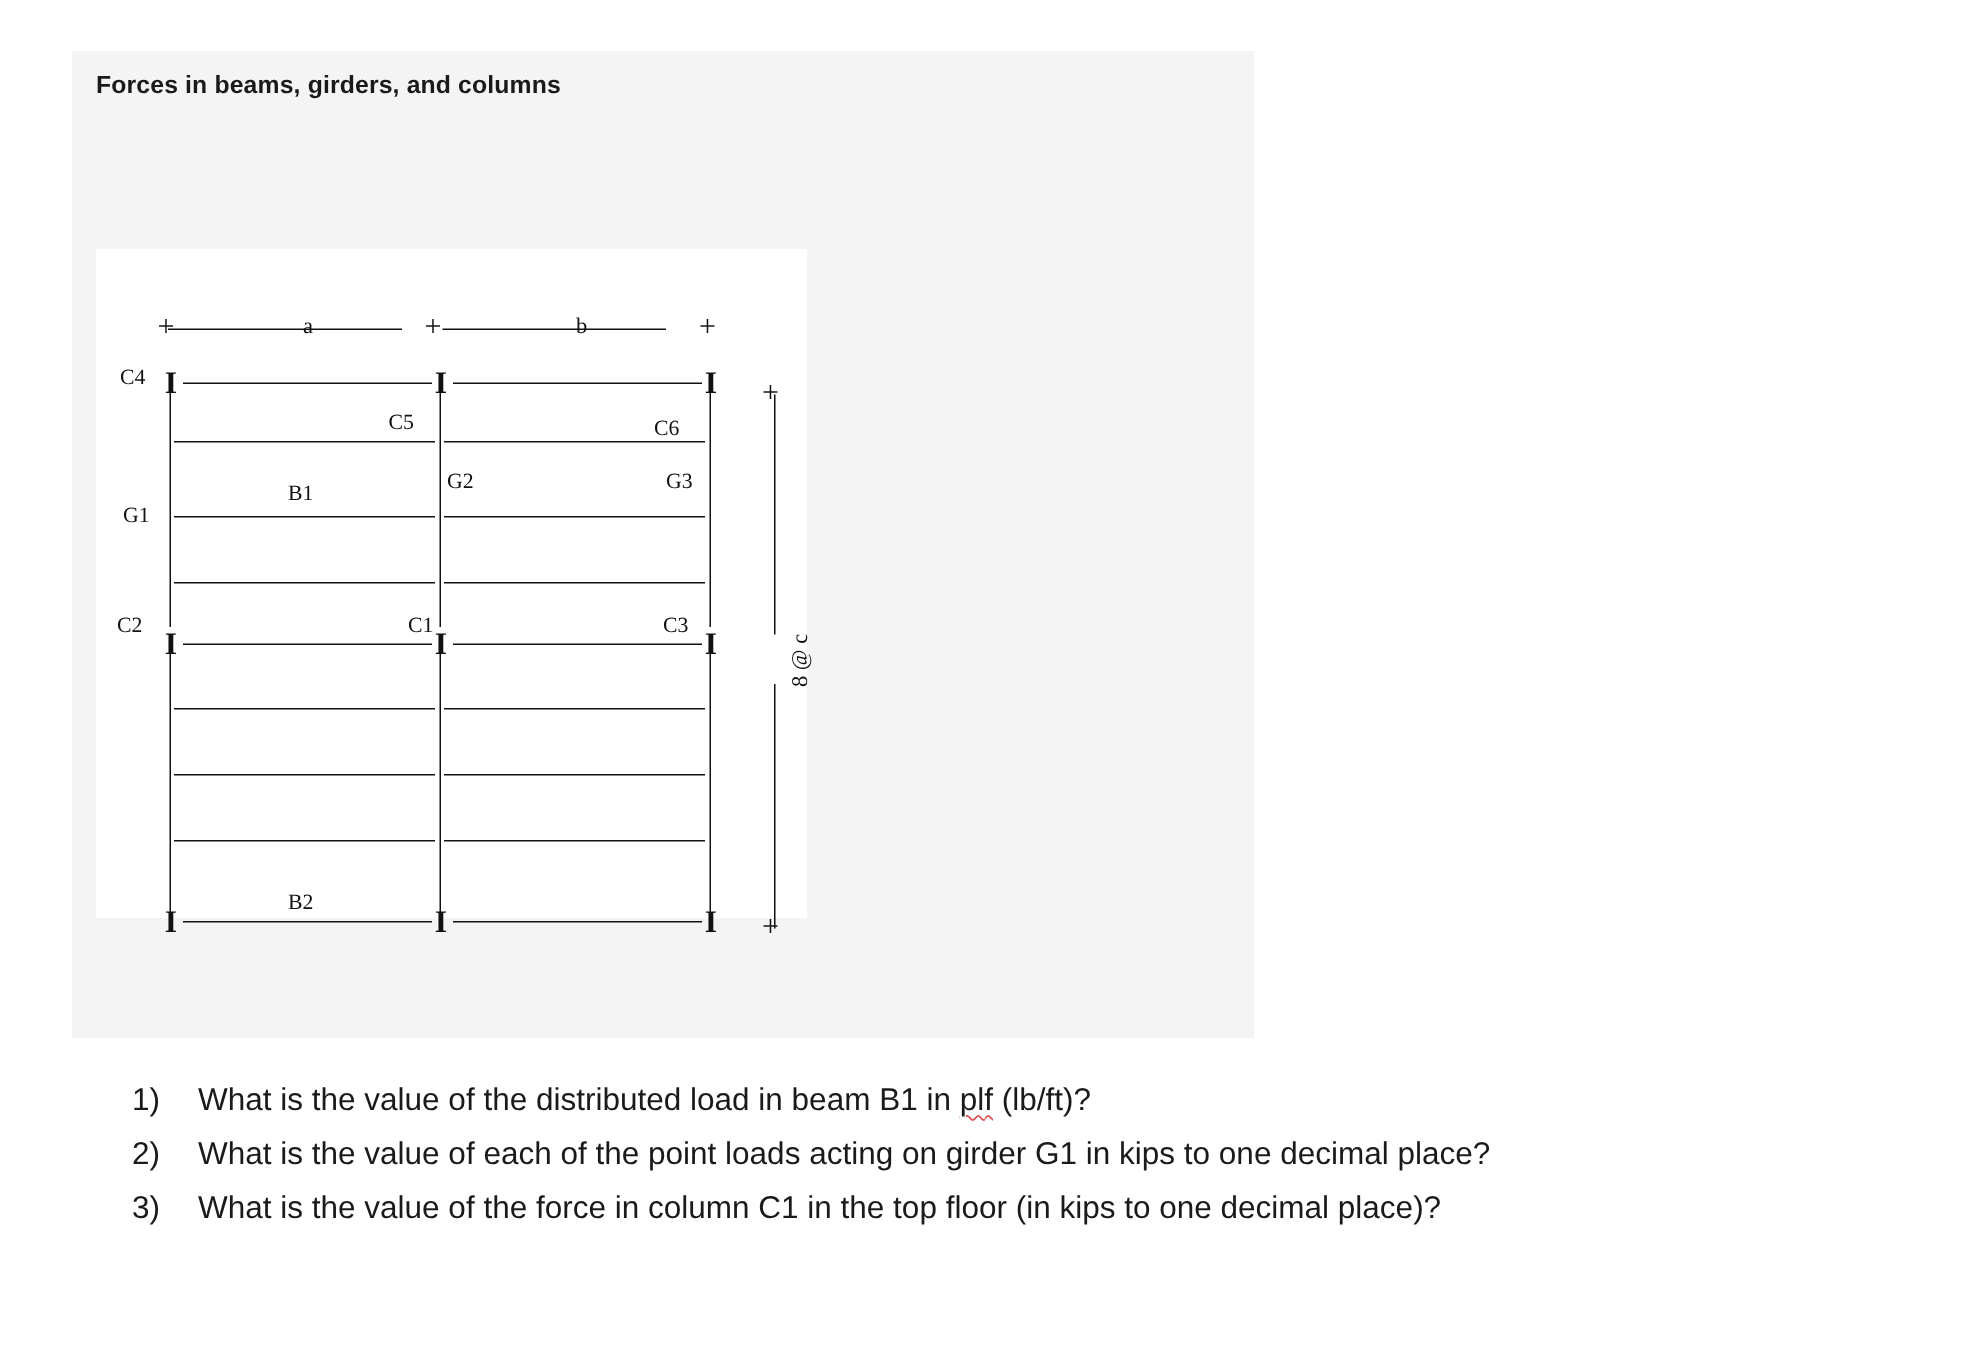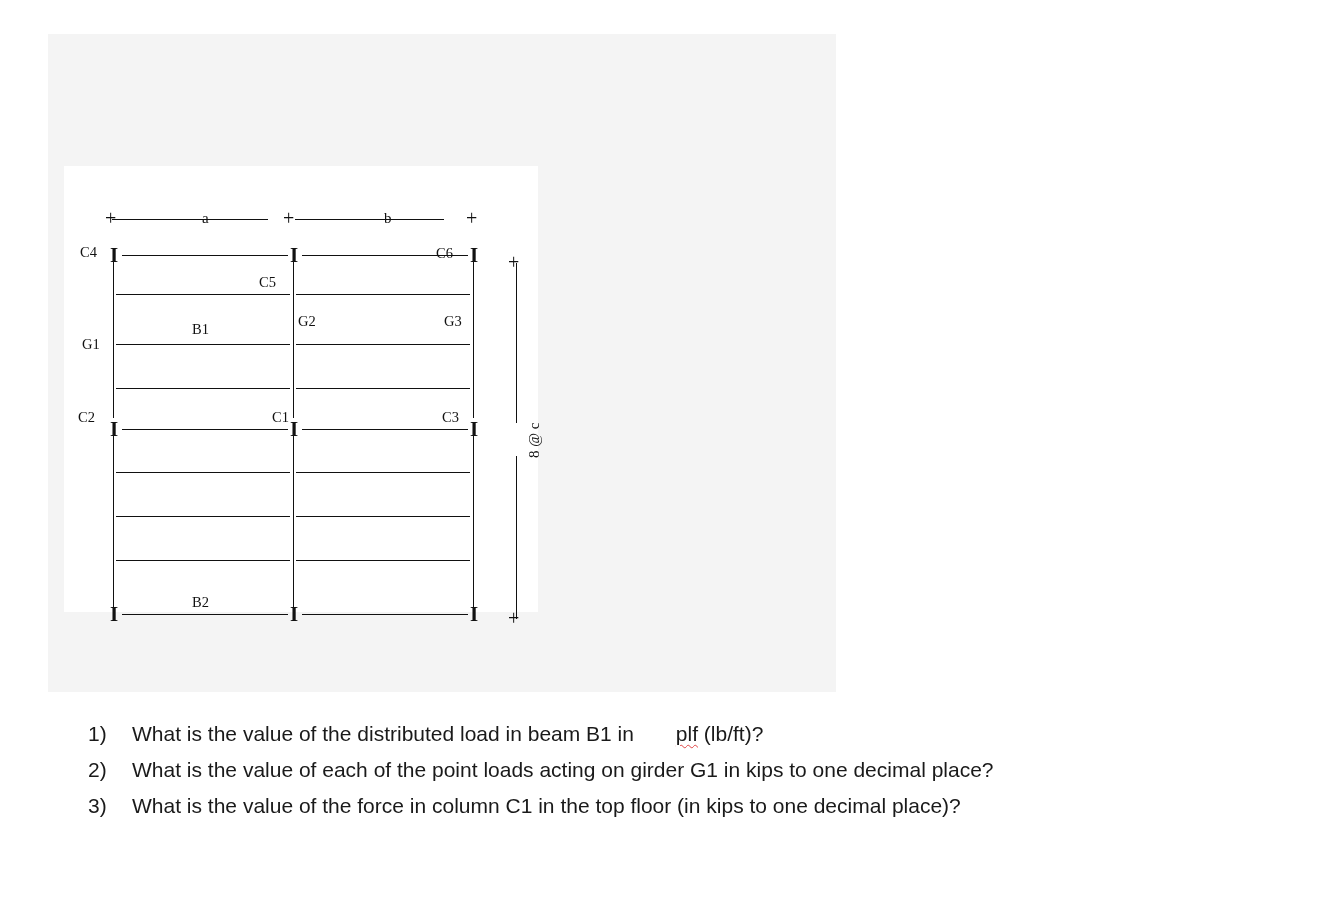--- a/index.html
+++ b/index.html
@@ -133,28 +133,28 @@
   }
   .q-text {
     flex: 1 1 auto;
   }
   .squiggle {
     text-decoration: underline;
     text-decoration-style: wavy;
     text-decoration-color: #e04646;
     text-decoration-thickness: 1px;
     text-underline-offset: 3px;
-    margin-left: 36px;
   }
 </style>
 </head>
 <body>
 
 <div class="problem-card">
 
+  <div class="problem-title">Forces in beams, girders, and columns</div>
 
   <div class="figure">
 
     <div class="hline thin" style="left:48px; top:53px; width:156px;"></div>
     <div class="hline thin" style="left:231px; top:53px; width:149px;"></div>
     <div class="tick" style="left:41px; top:46px;">+</div>
     <div class="tick" style="left:219px; top:46px;">+</div>
     <div class="tick" style="left:402px; top:46px;">+</div>
     <div class="fig-label" style="left:138px; top:44px;">a</div>
     <div class="fig-label" style="left:320px; top:44px;">b</div>
@@ -165,21 +165,21 @@
     <div class="tick" style="left:444px; top:446px;">+</div>
     <div class="dim-at" style="left:462px; top:292px;">8 @ c</div>
 
     <div class="ibeam" style="left:42px; top:81px;">I</div>
     <div class="ibeam" style="left:222px; top:81px;">I</div>
     <div class="ibeam" style="left:402px; top:81px;">I</div>
     <div class="hline" style="left:58px; top:89px; width:166px;"></div>
     <div class="hline" style="left:238px; top:89px; width:166px;"></div>
     <div class="fig-label small" style="left:16px; top:78px;">C4</div>
     <div class="fig-label small" style="left:195px; top:89px;margin-top:19px;">C5</div>
-    <div class="fig-label small" style="left:372px; top:79px;">C6</div>
+    <div class="fig-label small" style="left:372px; top:112px;">C6</div>
 
     <div class="vline" style="left:49px; top:96px; height:156px;"></div>
     <div class="vline" style="left:229px; top:96px; height:156px;"></div>
     <div class="vline" style="left:409px; top:96px; height:156px;"></div>
     <div class="fig-label small" style="left:18px; top:170px;">G1</div>
     <div class="fig-label small" style="left:234px; top:147px;">G2</div>
     <div class="fig-label small" style="left:380px; top:147px;">G3</div>
 
     <div class="hline thin" style="left:52px; top:128px; width:174px;"></div>
     <div class="hline thin" style="left:52px; top:178px; width:174px;"></div>

